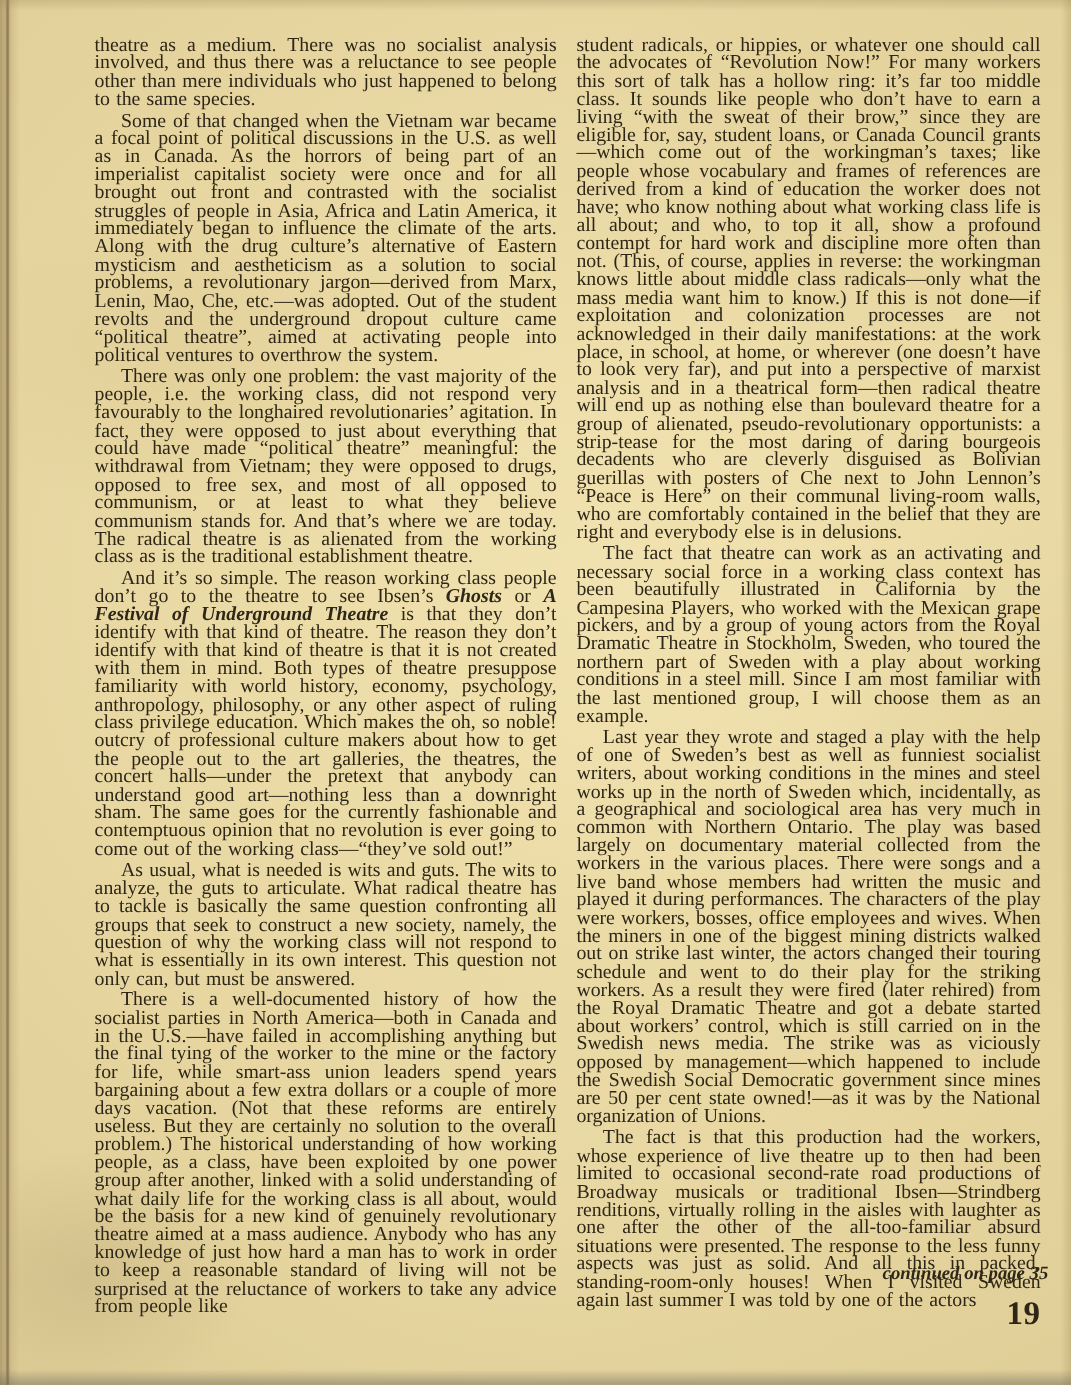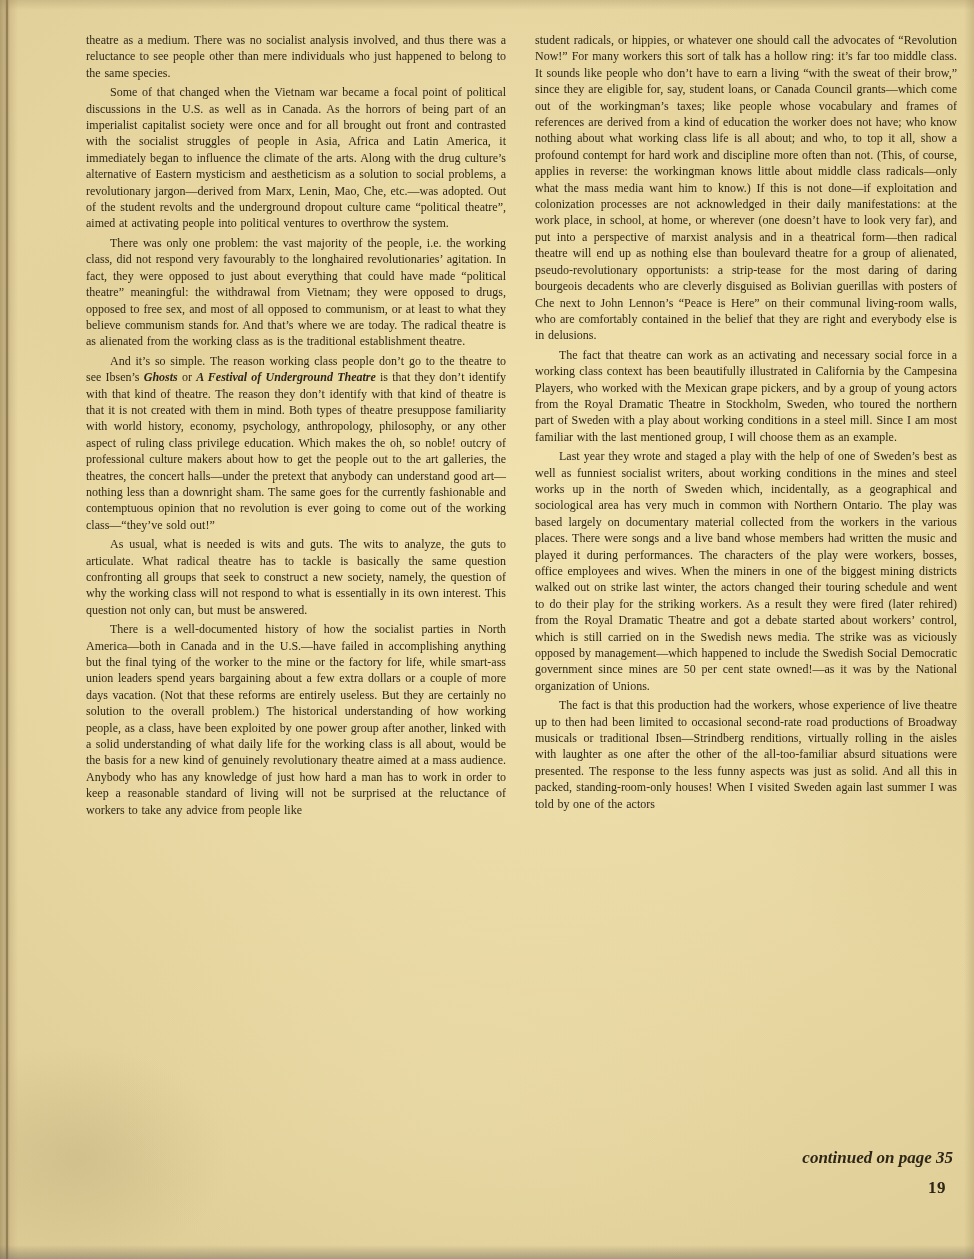--- a/index.html
+++ b/index.html
@@ -42,42 +42,42 @@
   .edge-right {
     position: absolute; right: 0; top: 0; bottom: 0; width: 10px;
     background: linear-gradient(270deg, rgba(150,130,85,0.30), rgba(150,130,85,0));
   }
   .edge-bottom {
     position: absolute; left: 0; right: 0; bottom: 0; height: 14px;
     background: linear-gradient(0deg, rgba(110,105,90,0.50), rgba(110,105,90,0));
   }
   .col {
     position: absolute; top: 32px;
-    font-size: 12px;
+    font-size: 18px;
     line-height: 16.4px;
     text-align: justify;
     word-spacing: 0.06em;
     hyphens: auto;
   }
   .col-left  { left: 86px;  width: 420px; }
-  .col-right { left: 535px; width: 422px; }
+  .col-right { left: 524px; width: 422px; }
   .para { margin: 0; }
   .para + .para { margin-top: 3px; }
   .para.indent { text-indent: 24px; }
   .para em { font-style: italic; font-weight: bold; }
   .continued-note {
     position: absolute; left: 531px; width: 422px; top: 1148px;
     text-align: right;
     font-weight: bold; font-style: italic;
     font-size: 17px;
   }
   .page-number {
     position: absolute; right: 28px; top: 1178px;
     font-weight: bold;
-    font-size: 17px;
+    font-size: 30px;
     letter-spacing: 0.5px;
   }
 </style>
 </head>
 <body>
 
 <div class="page">
   <div class="texture"></div>
   <div class="edge-left"></div>
   <div class="spine-line"></div>

